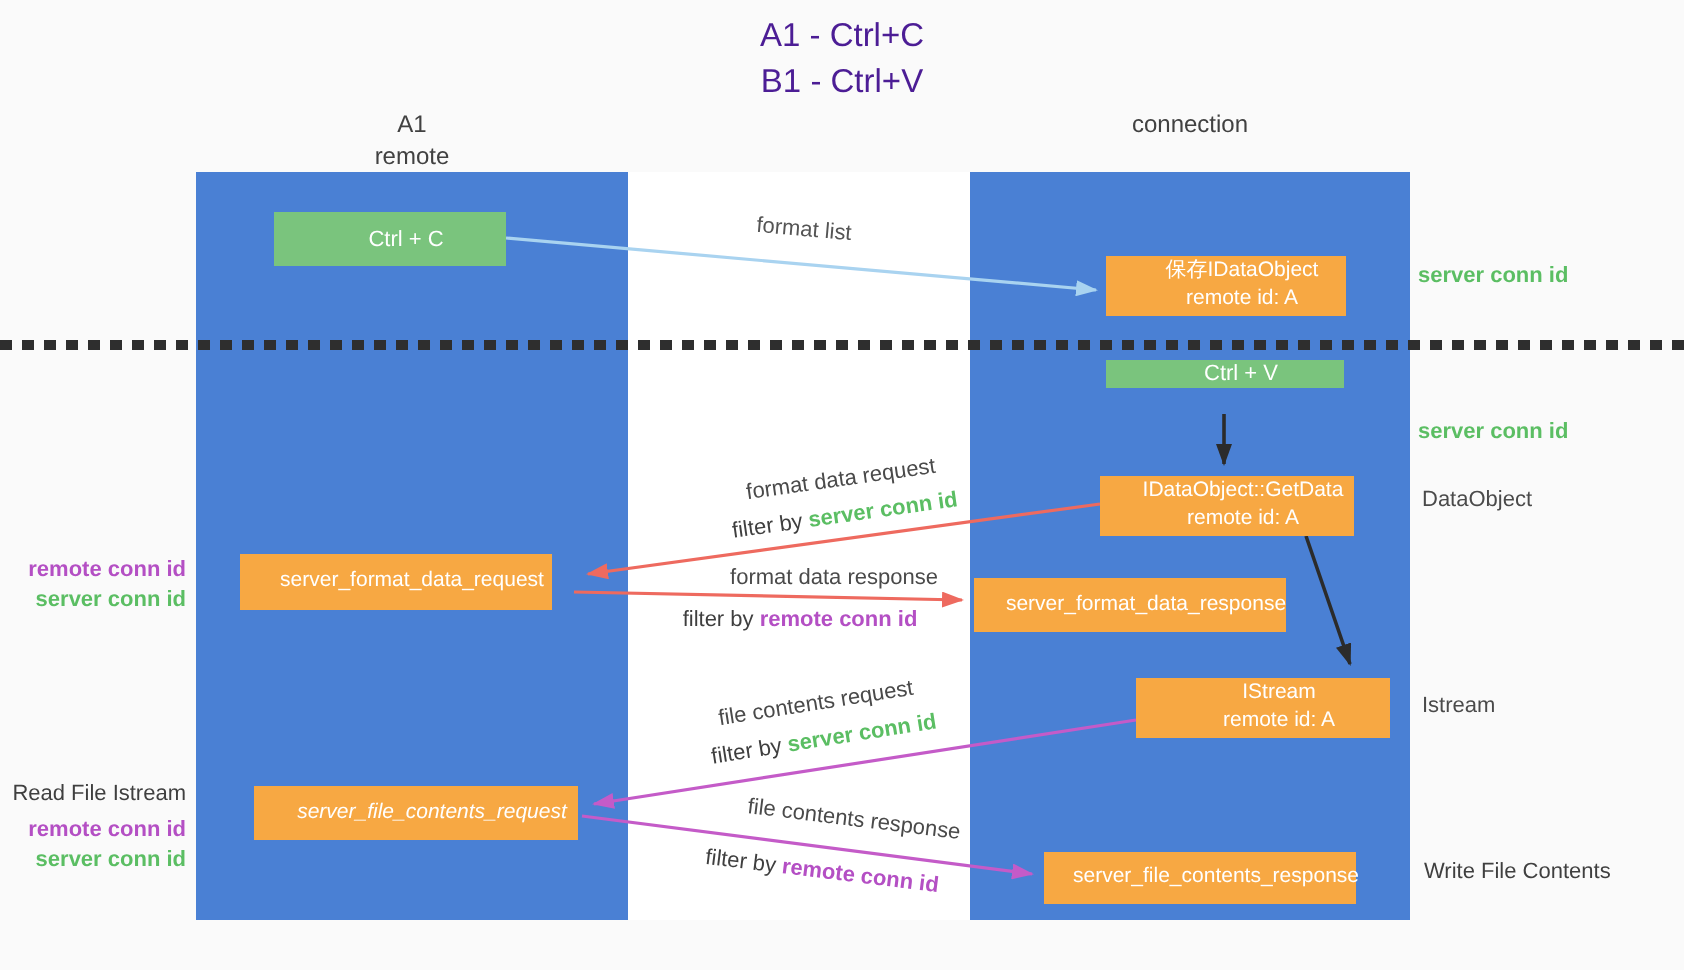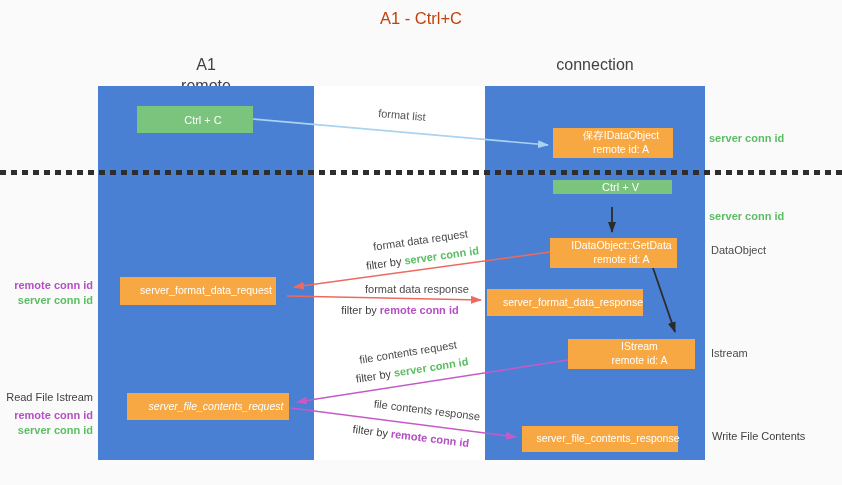--- a/index.html
+++ b/index.html
@@ -4,23 +4,23 @@
 <style>
   html,body{margin:0;padding:0;}
   body{
     width:842px;height:485px;position:relative;overflow:hidden;
     background:#fafafa;
     font-family:"Liberation Sans", sans-serif;
   }
   .abs{position:absolute;}
   
   #title{left:0;top:7px;width:842px;text-align:center;font-size:16.5px;
-    color:#c2410c;line-height:1.4;}
+    color:#4c1d95;line-height:1.4;}
   
-  .col-hdr{top:55px;text-align:center;font-size:16px;color:#414141;line-height:1.3;}
+  .col-hdr{top:55px;text-align:center;font-size:12px;color:#414141;line-height:1.3;}
   #hdr-left{left:98px;width:216px;}
   #hdr-right{left:485px;width:220px;}
   
   #white-strip{left:314px;top:86px;width:171px;height:374px;background:#ffffff;z-index:0;}
   .lane{top:86px;height:374px;background:#4A80D4;z-index:1;}
   #lane-left{left:98px;width:216px;}
   #lane-right{left:485px;width:220px;}
   
   #dotted{left:0;top:170px;width:842px;height:5px;z-index:2;
     background:repeating-linear-gradient(90deg,#2e2e2e 0 6px,transparent 6px 11px);}
@@ -65,20 +65,21 @@
   #r-conn2{left:709px;top:210px;}
   #r-dataobject{left:711px;top:244px;}
   #r-istream{left:711px;top:347px;}
   #r-write{left:712px;top:430px;}
 </style>
 </head>
 <body>
 
 <div class="abs" id="title">
   <div>A1 - Ctrl+C</div>
+  <div>B1 - Ctrl+V</div>
 </div>
 
 <div class="abs col-hdr" id="hdr-left">
   <div>A1</div>
   <div>remote</div>
 </div>
 <div class="abs col-hdr" id="hdr-right">
   <div>connection</div>
 </div>
 

